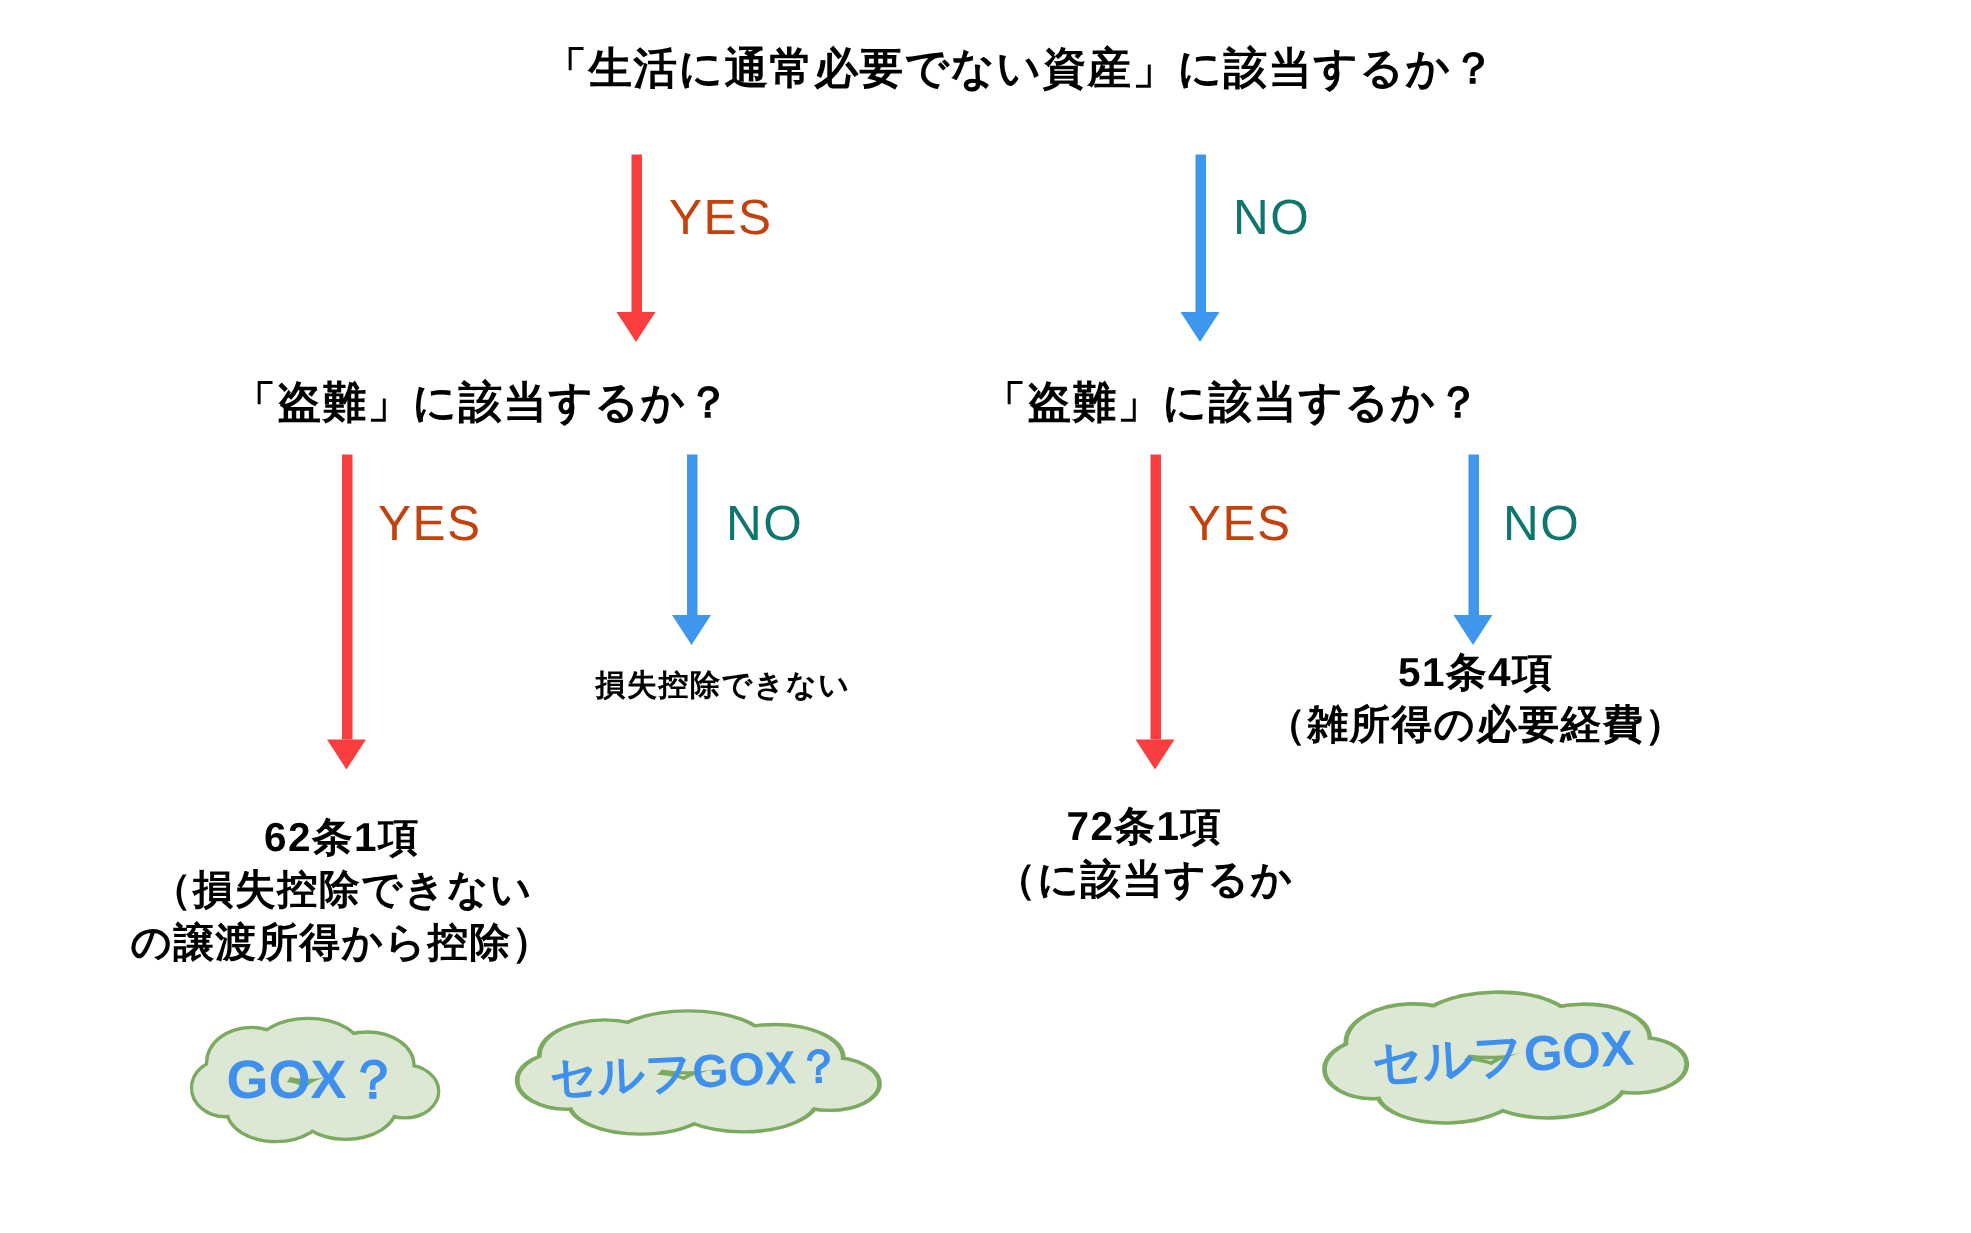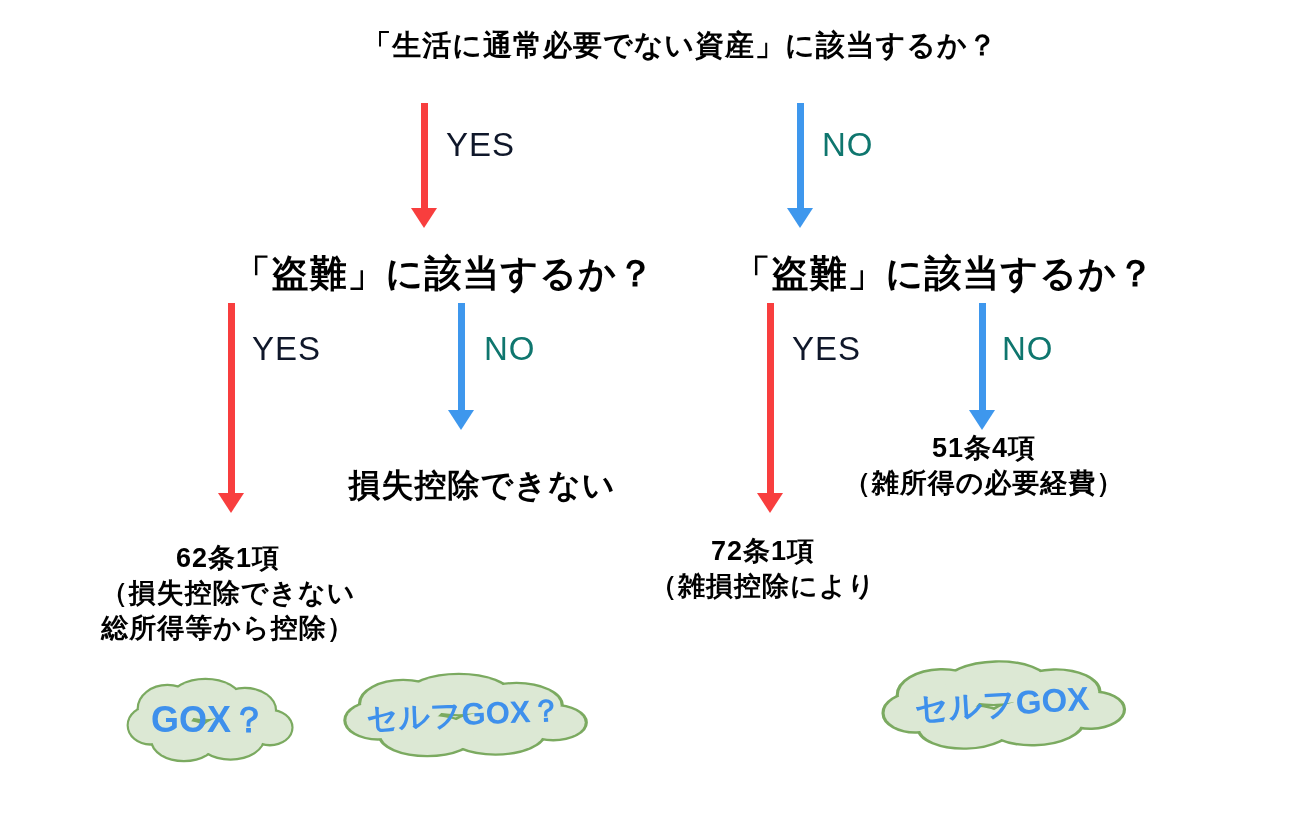--- a/index.html
+++ b/index.html
@@ -9,22 +9,22 @@
     background:#ffffff;
     font-family:"Liberation Sans","DejaVu Sans",sans-serif;
     overflow:hidden;
   }
   .jp{ color:#000; font-weight:600; }
   .flow-title{
     position:absolute; top:26px; left:0; width:1264px;
     text-align:center; font-size:29px; letter-spacing:1px;margin-left:48px;
   }
   .question{
-    position:absolute; width:500px; text-align:right;
-    font-size:37px; letter-spacing:1px;
+    position:absolute; width:500px; text-align:left;
+    font-size:29px; letter-spacing:1px;
   }
   .q-left{ left:155px; top:249px; }
   .q-right{ left:655px; top:249px; }
 
   
   .arrow{
     position:absolute; display:flex; flex-direction:column; align-items:center;
     width:26px;
   }
   .arrow .shaft{ width:7px; flex:1 1 auto; }
@@ -35,28 +35,28 @@
     border-top-width:20px; border-top-style:solid;
   }
   .arrow.red .shaft{ background:#f83e3e; }
   .arrow.red .head{ border-top-color:#f83e3e; }
   .arrow.blue .shaft{ background:#3e97ed; }
   .arrow.blue .head{ border-top-color:#3e97ed; }
 
   .branch-label{
     position:absolute; font-size:33px; font-weight:500; letter-spacing:1px;
   }
-  .branch-label.red{ color:#0f172a; }
+  .branch-label.red{ color:#c2410c; }
   .branch-label.blue{ color:#0f766e; }
 
   .outcome{
     position:absolute; text-align:center; color:#000; font-weight:600;
     font-size:27px; line-height:35px; letter-spacing:1px;
   }
-  .outcome-left-no{ left:282px; top:468px; width:400px; font-size:32px; }
+  .outcome-left-no{ left:282px; top:440px; width:400px; font-size:20px; }
   .outcome-right-no{ left:784px; top:431px; width:400px; }
   .outcome-left-yes{ left:28px; top:541px; width:400px; }
   .outcome-right-yes{ left:563px; top:534px; width:400px; }
 
   
   .cloud{ position:absolute; }
   .cloud svg.cloud-svg{ position:absolute; inset:0; width:100%; height:100%; }
   .cloud .cloud-label{
     position:absolute; inset:0; display:flex; align-items:center; justify-content:center;
     color:#3e90ec; font-weight:600; z-index:2;
@@ -135,26 +135,26 @@
   </div>
 
   <div class="outcome outcome-right-no">
     <div>51条4項</div>
     <div>（雑所得の必要経費）</div>
   </div>
 
   <div class="outcome outcome-left-yes">
     <div>62条1項</div>
     <div>（損失控除できない</div>
-    <div>総所得等から控除）</div>
+    <div>の譲渡所得から控除）</div>
   </div>
 
   <div class="outcome outcome-right-yes">
     <div>72条1項</div>
-    <div>（雑損控除により</div>
+    <div>（に該当するか</div>
   </div>
 
   <div class="cloud cloud1">
     <svg class="cloud-svg" viewBox="0 0 240 130" preserveAspectRatio="none">
       <use href="#cloud-blob" xlink:href="#cloud-blob" class="cloud-stroke"></use>
       <use href="#cloud-blob" xlink:href="#cloud-blob" class="cloud-fill"></use>
     </svg>
     <span class="cloud-label">GOX？</span>
   </div>
 

